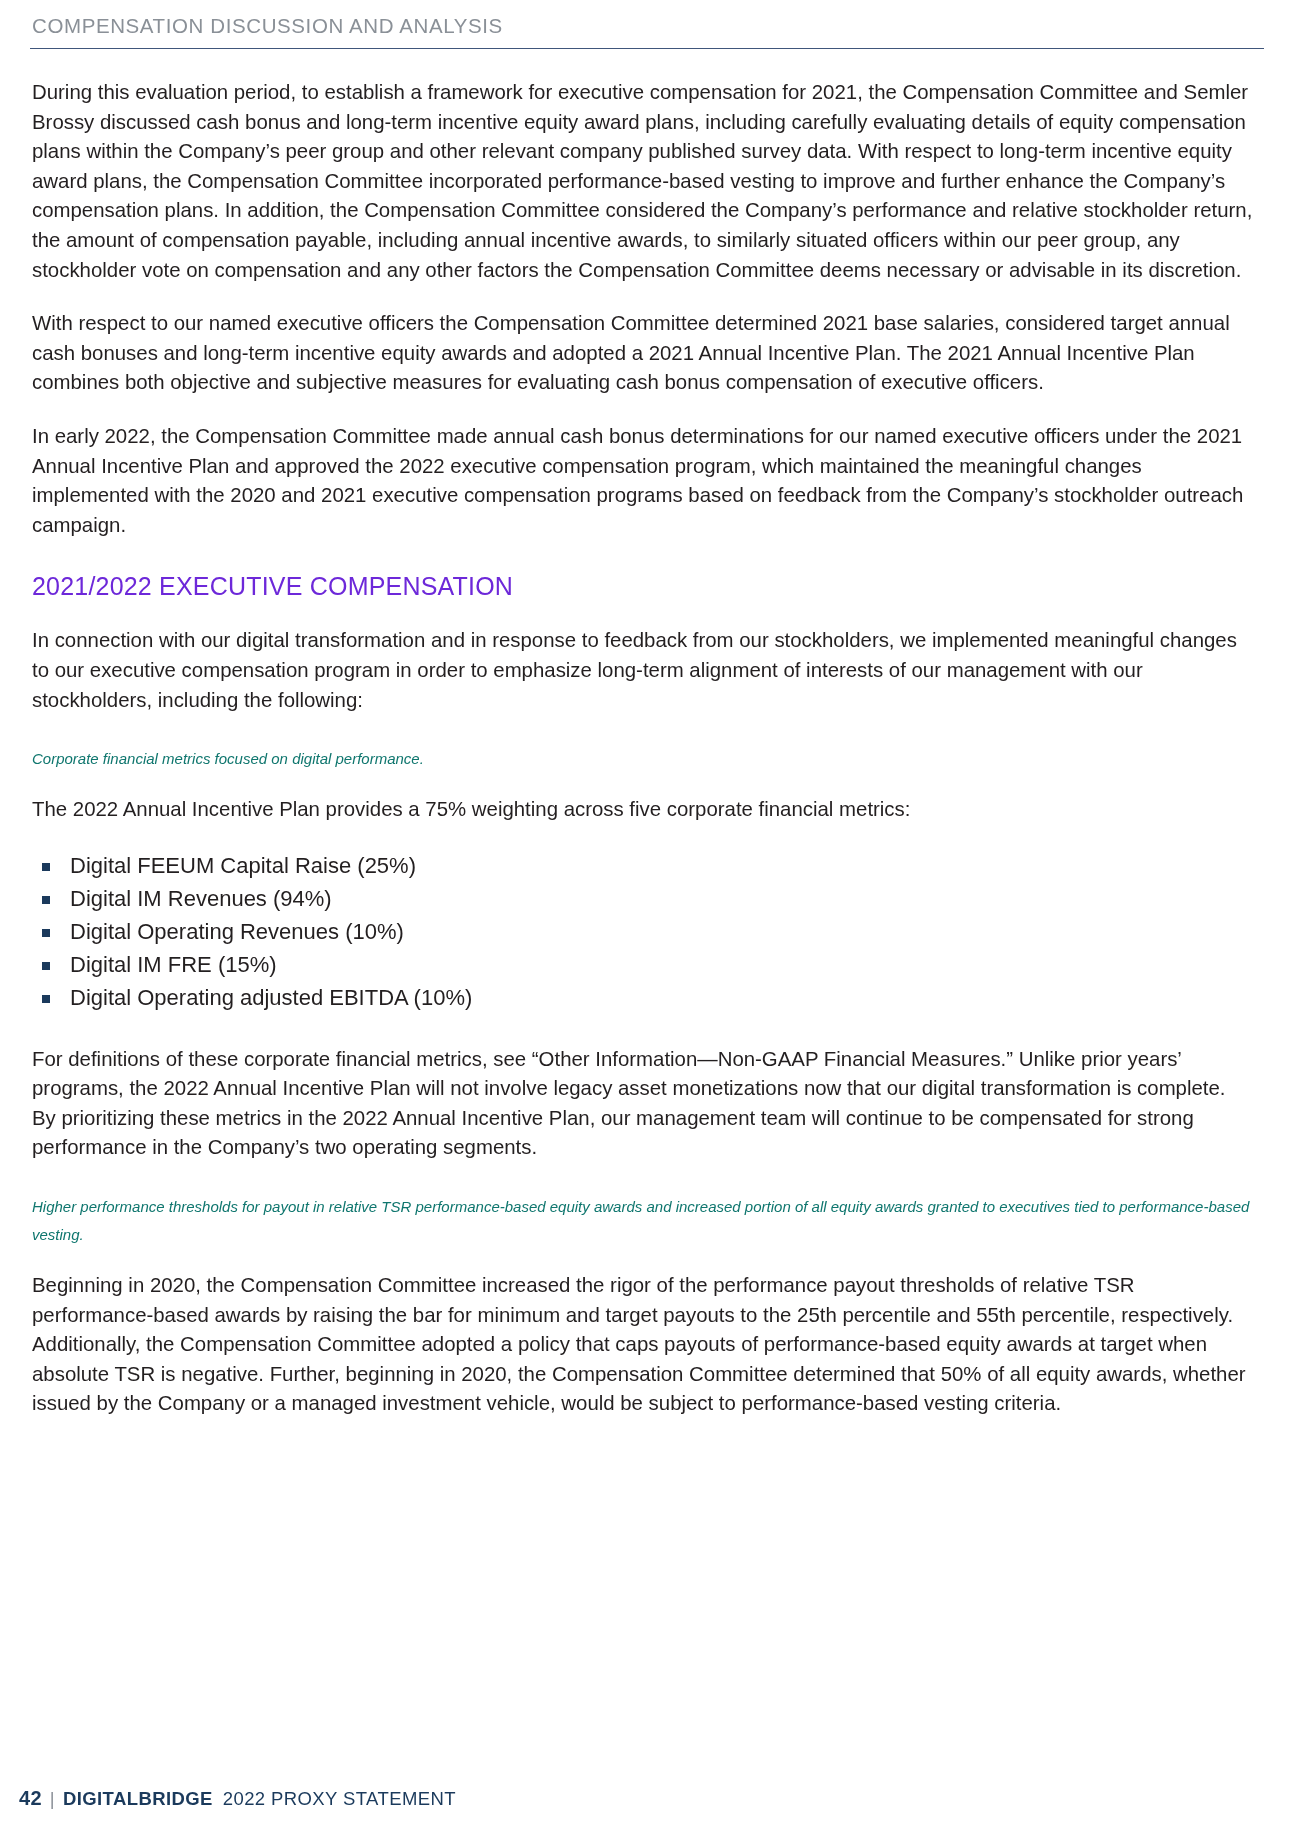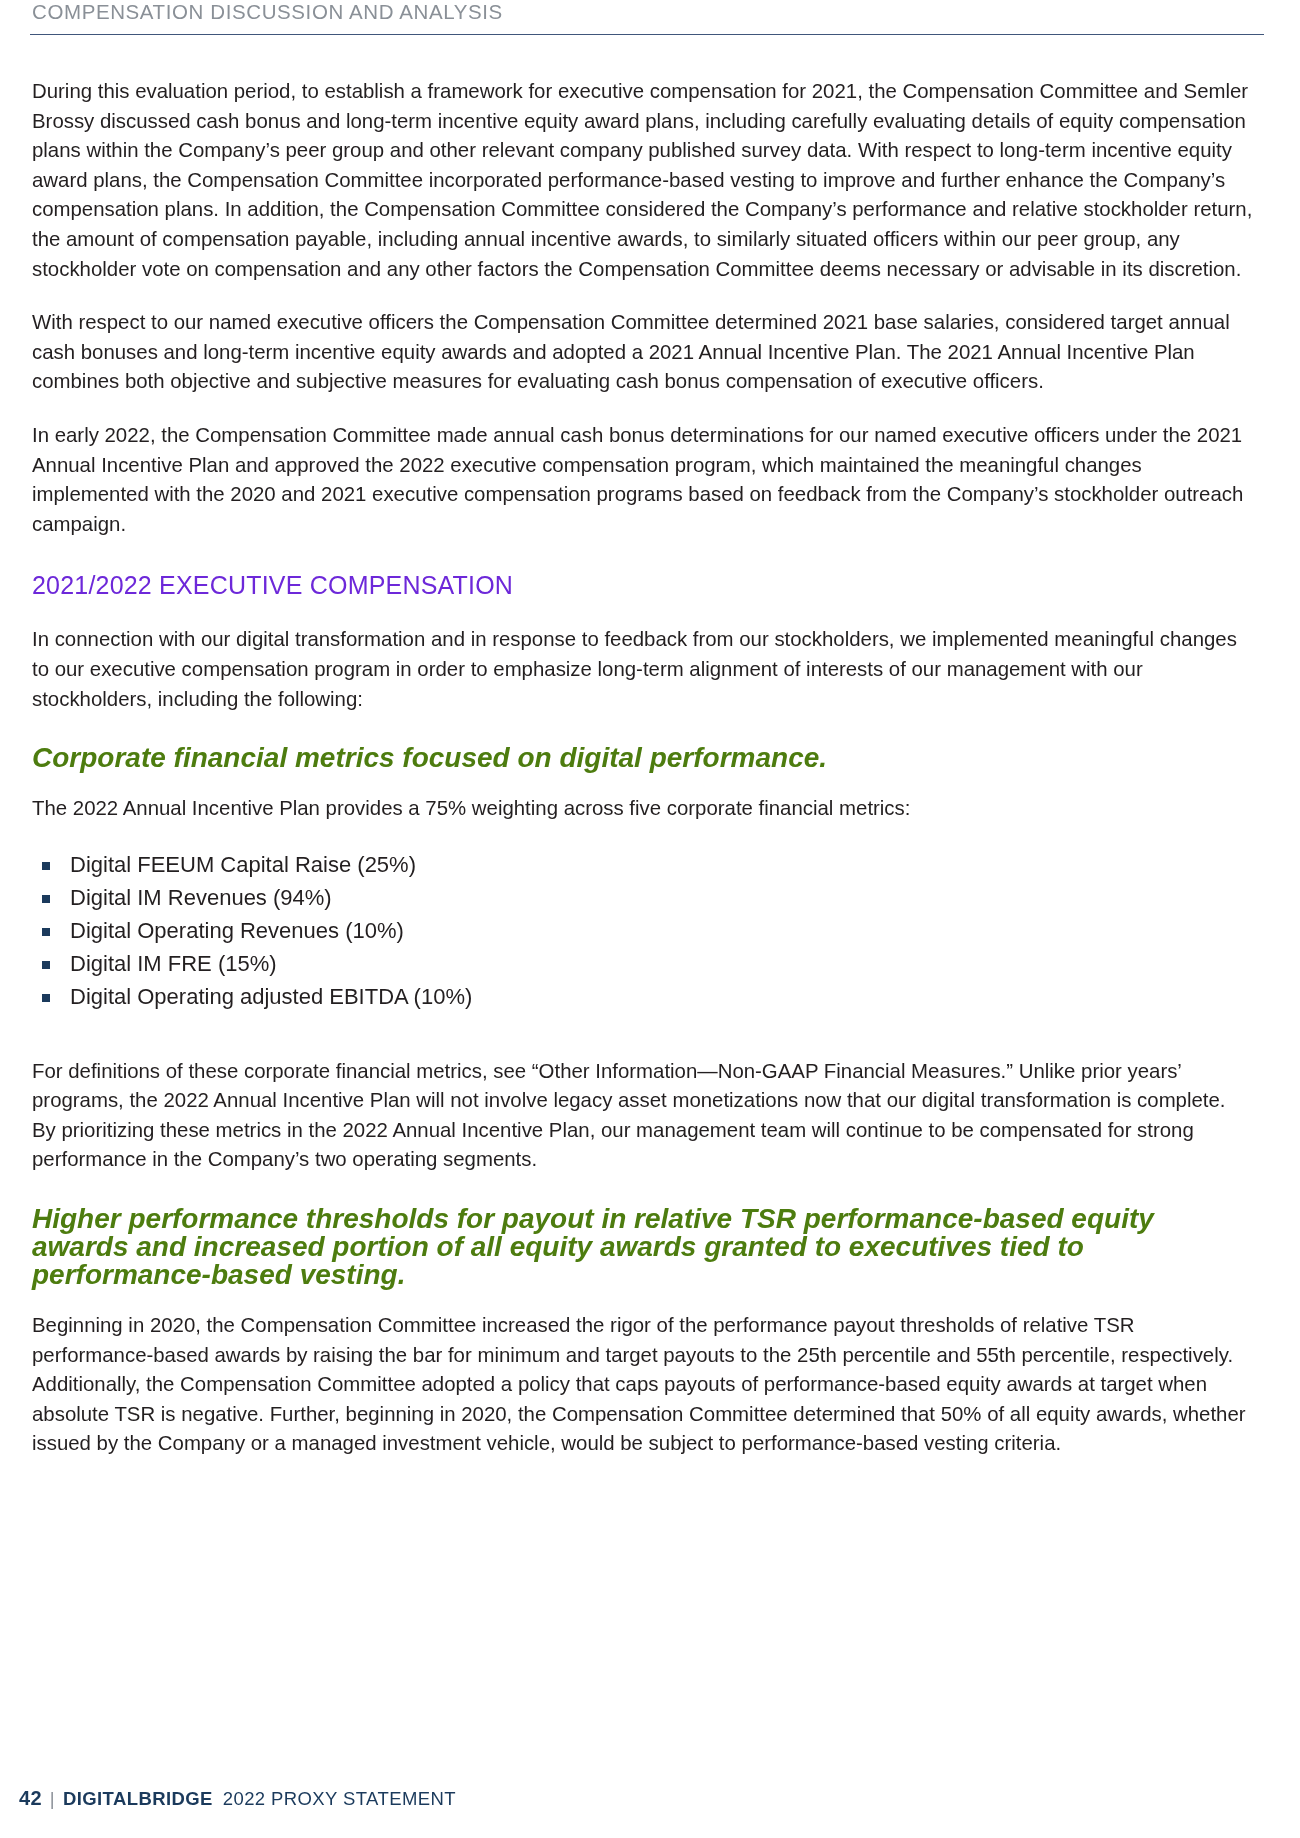--- a/index.html
+++ b/index.html
@@ -16,20 +16,21 @@
   }
   .page {
     position: relative;
     width: 1300px;
     min-height: 1838px;
     box-sizing: border-box;
     padding: 0 36px 0 30px;
   }
   
   .running-header {
+    padding-top: 14px;
   }
   .running-header-text {
     font-size: 20.5px;
     letter-spacing: 0.6px;
     color: #8a9097;
     text-transform: uppercase;
     padding-left: 2px;
     padding-bottom: 10px;
   }
   .header-rule {
@@ -40,38 +41,38 @@
   }
   
   .content {
     padding-top: 26px;
     padding-left: 2px;
     padding-right: 10px;
   }
   p.body-text {
     font-size: 20.4px;
     line-height: 29.6px;
-    margin: 16px 0 24px 0;
+    margin: 3px 0 24px 0;
     color: #231f20;
     text-align: left;
   }
   h2.section-heading {
     font-size: 25px;
     line-height: 32px;
     color: #6d28d9;
     font-weight: 400;
     letter-spacing: 0.2px;
     margin: 30px 0 24px 0;
   }
   h3.sub-heading {
-    font-size: 28px;
+    font-size: 15px;
     line-height: 28px;
-    color: #4d7c0f;
+    color: #0f766e;
     font-style: italic;
-    font-weight: bold;
+    font-weight: normal;
     margin: 30px 0 22px 0;
   }
   ul.bullet-list {
     list-style: none;
     margin: 0 0 22px 0;
     padding: 0 0 0 6px;
   }
   ul.bullet-list li {
     position: relative;
     font-size: 22px;

